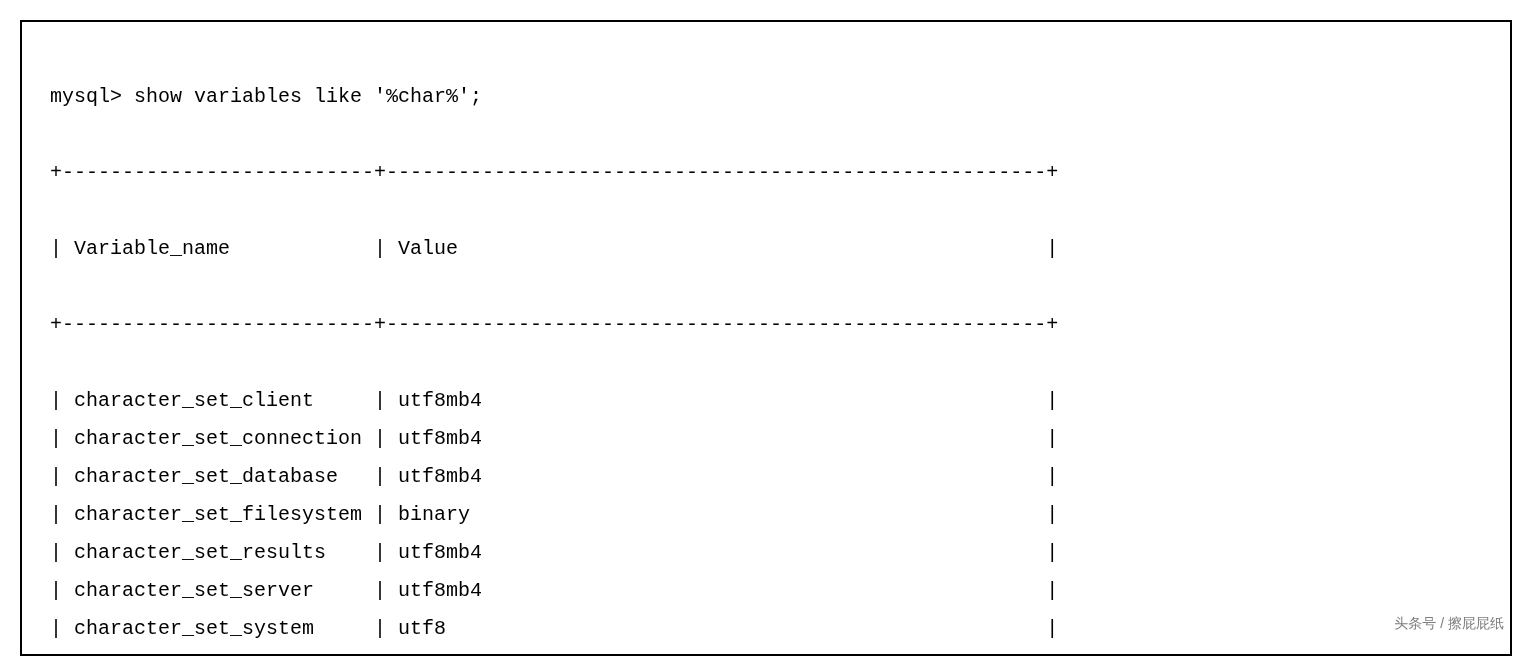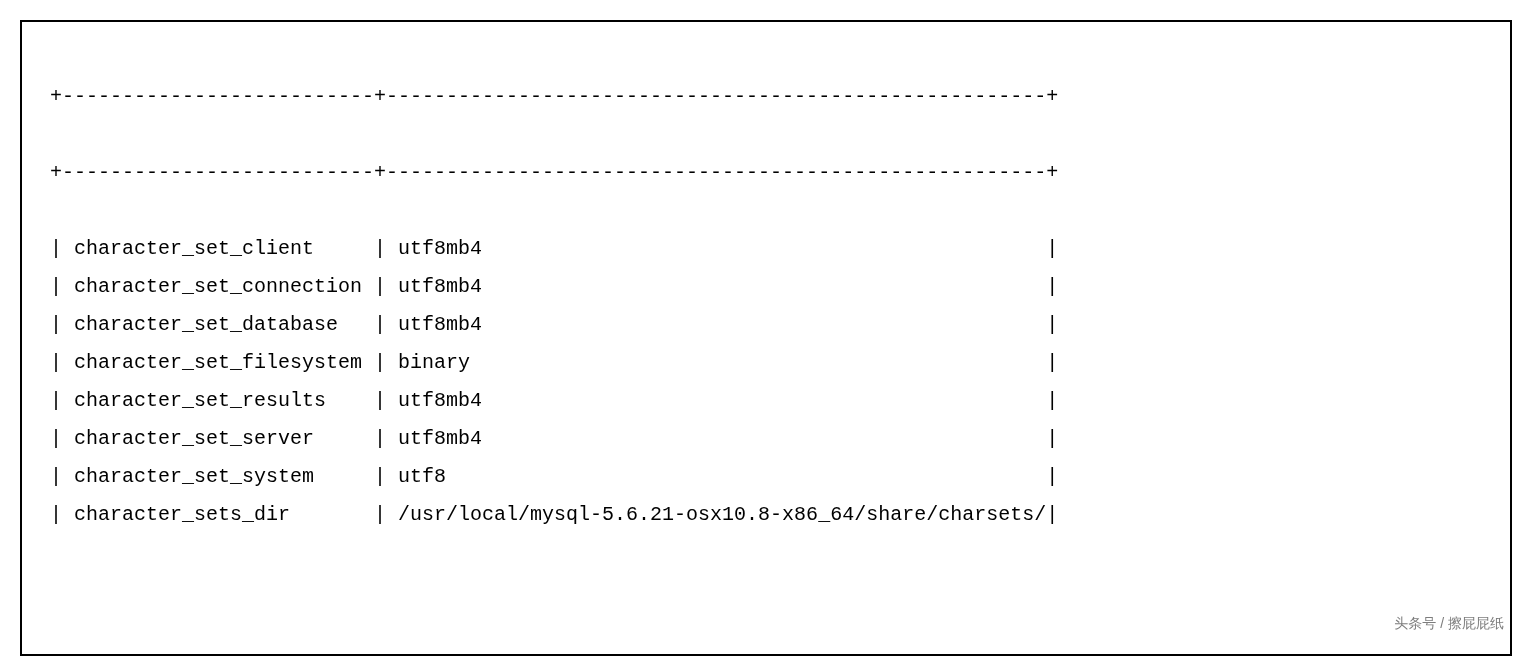--- a/index.html
+++ b/index.html
@@ -36,20 +36,22 @@
       letter-spacing: 0;
     }
     .cmd-line, .border-line, .header-line, .data-line, .footer-line {
       white-space: pre;
     }
   </style>
 </head>
 <body>
 
 <div class="terminal-container">
+<div class="cmd-line">mysql&gt; show variables like '%char%';</div>
 <div class="border-line">+--------------------------+-------------------------------------------------------+</div>
+<div class="header-line">| Variable_name            | Value                                                 |</div>
 <div class="border-line">+--------------------------+-------------------------------------------------------+</div>
 <div id="rows-container"><div class="data-line">| character_set_client     | utf8mb4                                               |</div><div class="data-line">| character_set_connection | utf8mb4                                               |</div><div class="data-line">| character_set_database   | utf8mb4                                               |</div><div class="data-line">| character_set_filesystem | binary                                                |</div><div class="data-line">| character_set_results    | utf8mb4                                               |</div><div class="data-line">| character_set_server     | utf8mb4                                               |</div><div class="data-line">| character_set_system     | utf8                                                  |</div><div class="data-line">| character_sets_dir       | /usr/local/mysql-5.6.21-osx10.8-x86_64/share/charsets/|</div></div>
 
 
 </div>
 
 <div class="watermark">头条号 / 擦屁屁纸</div>
 
 </body></html>

